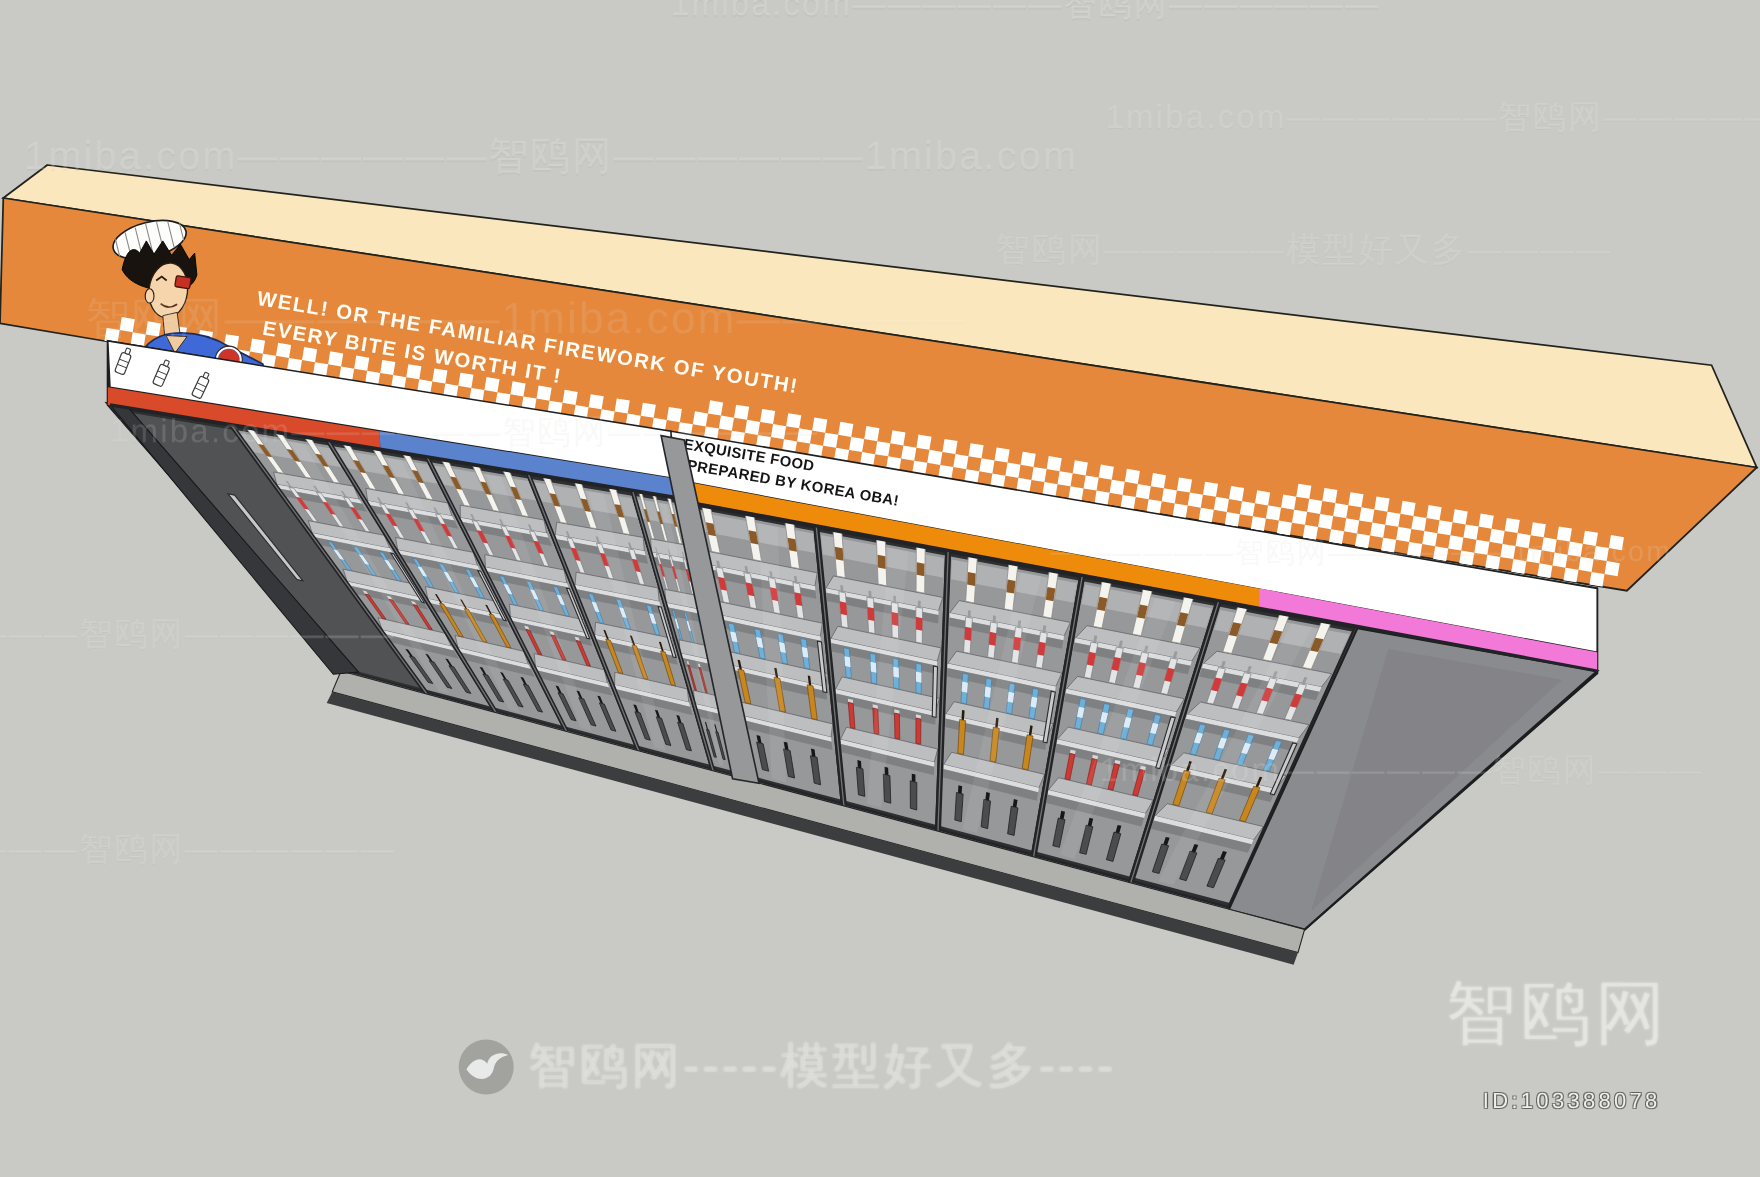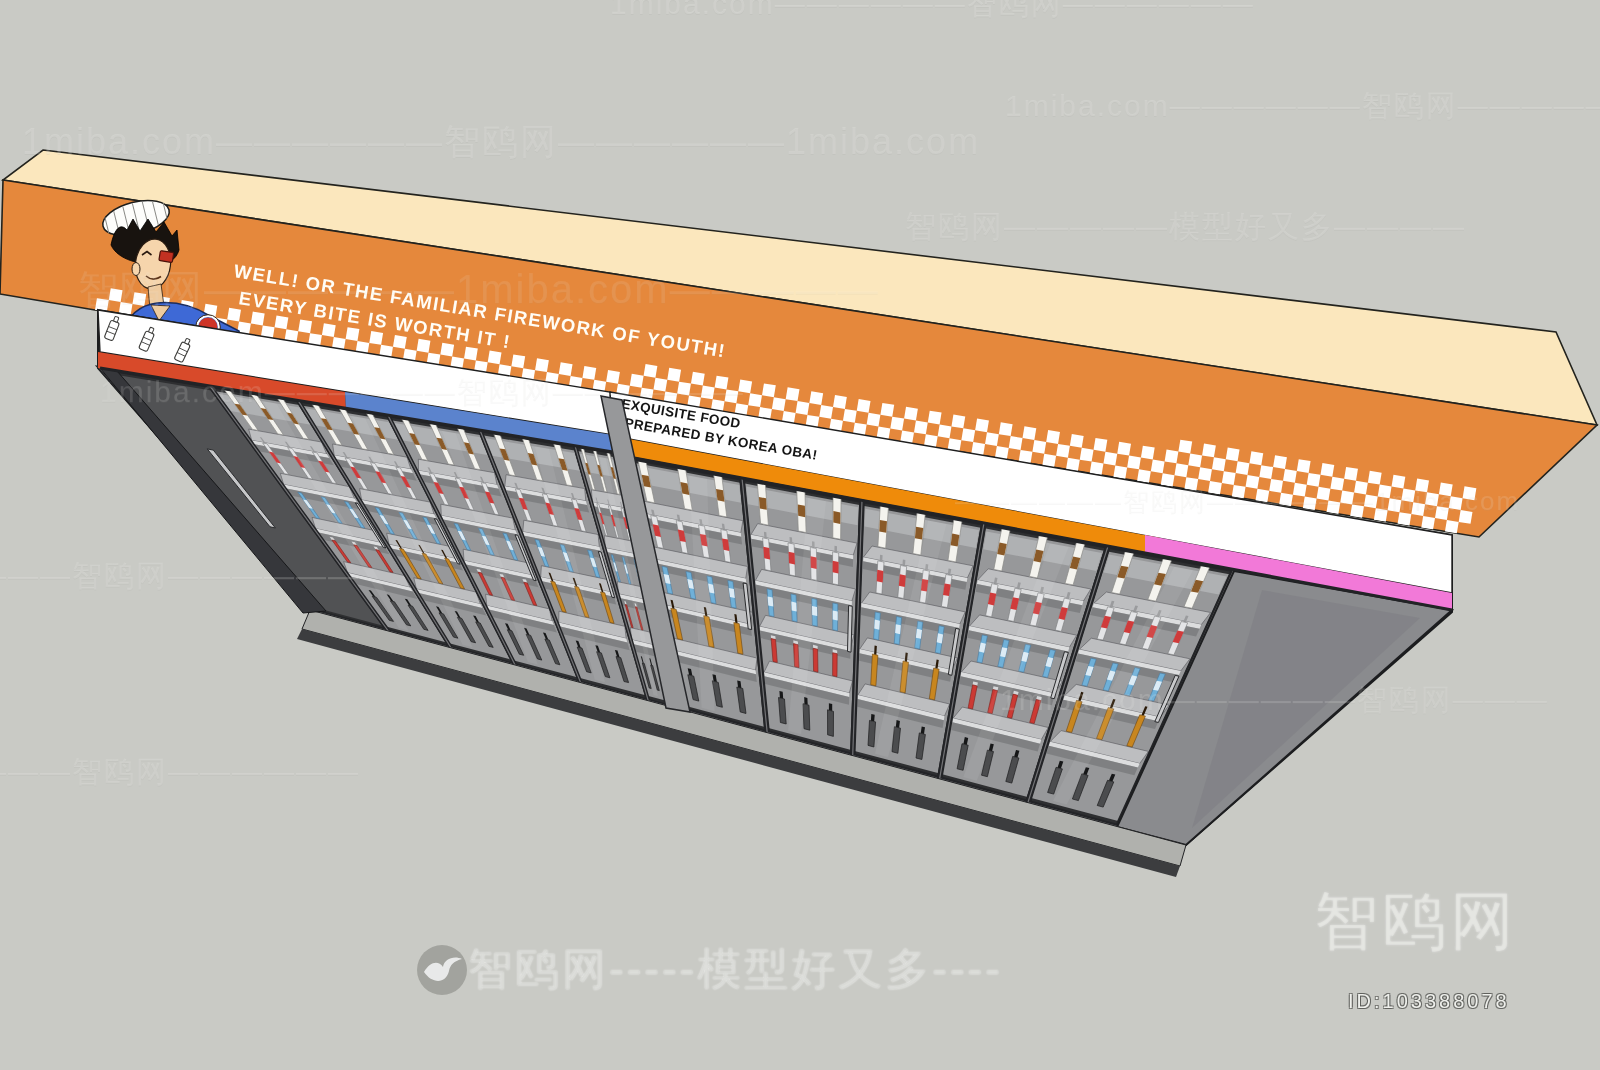--- a/index.html
+++ b/index.html
@@ -2,21 +2,21 @@
 <html><head>
 <meta charset="utf-8">
 <style>
   html,body{margin:0;padding:0;}
   body{width:1600px;height:1070px;position:relative;overflow:hidden;
        background:#c9cac5;font-family:"Liberation Sans",sans-serif;}
   #scene{position:absolute;left:0;top:0;z-index:1;}
   .wm{position:absolute;white-space:nowrap;pointer-events:none;
       color:rgba(248,249,245,0.42);letter-spacing:2px;font-size:30px;z-index:5;
       text-shadow:0 1px 0 rgba(150,151,146,0.25);}
-  #wm-bottom{position:absolute;left:416px;top:940px;display:flex;align-items:center;z-index:5;pointer-events:none;}
+  #wm-bottom{position:absolute;left:416px;top:940px;display:flex;align-items:center;gap:12px;z-index:5;pointer-events:none;}
   #wm-bottom .txt{font-size:44px;color:rgba(205,206,201,0.60);letter-spacing:3px;
       text-shadow:0 0 2px rgba(255,255,255,0.85);}
   #wm-corner{position:absolute;left:1314px;top:878px;z-index:5;font-size:64px;
       color:rgba(226,227,222,0.85);letter-spacing:4px;pointer-events:none;
       text-shadow:0 0 2px rgba(255,255,255,0.95),0 0 1px rgba(118,119,114,0.85);}
   #wm-id{position:absolute;left:1348px;top:990px;z-index:5;font-size:20px;color:#eff0ec;
       letter-spacing:3px;pointer-events:none;
       text-shadow:-1px -1px 0 rgba(88,89,86,0.75),1px 1px 0 rgba(88,89,86,0.75),
                   -1px 1px 0 rgba(88,89,86,0.75),1px -1px 0 rgba(88,89,86,0.75);}
   .banner-text{fill:#fffdf6;font-weight:bold;letter-spacing:1.5px;font-size:18.5px;}

